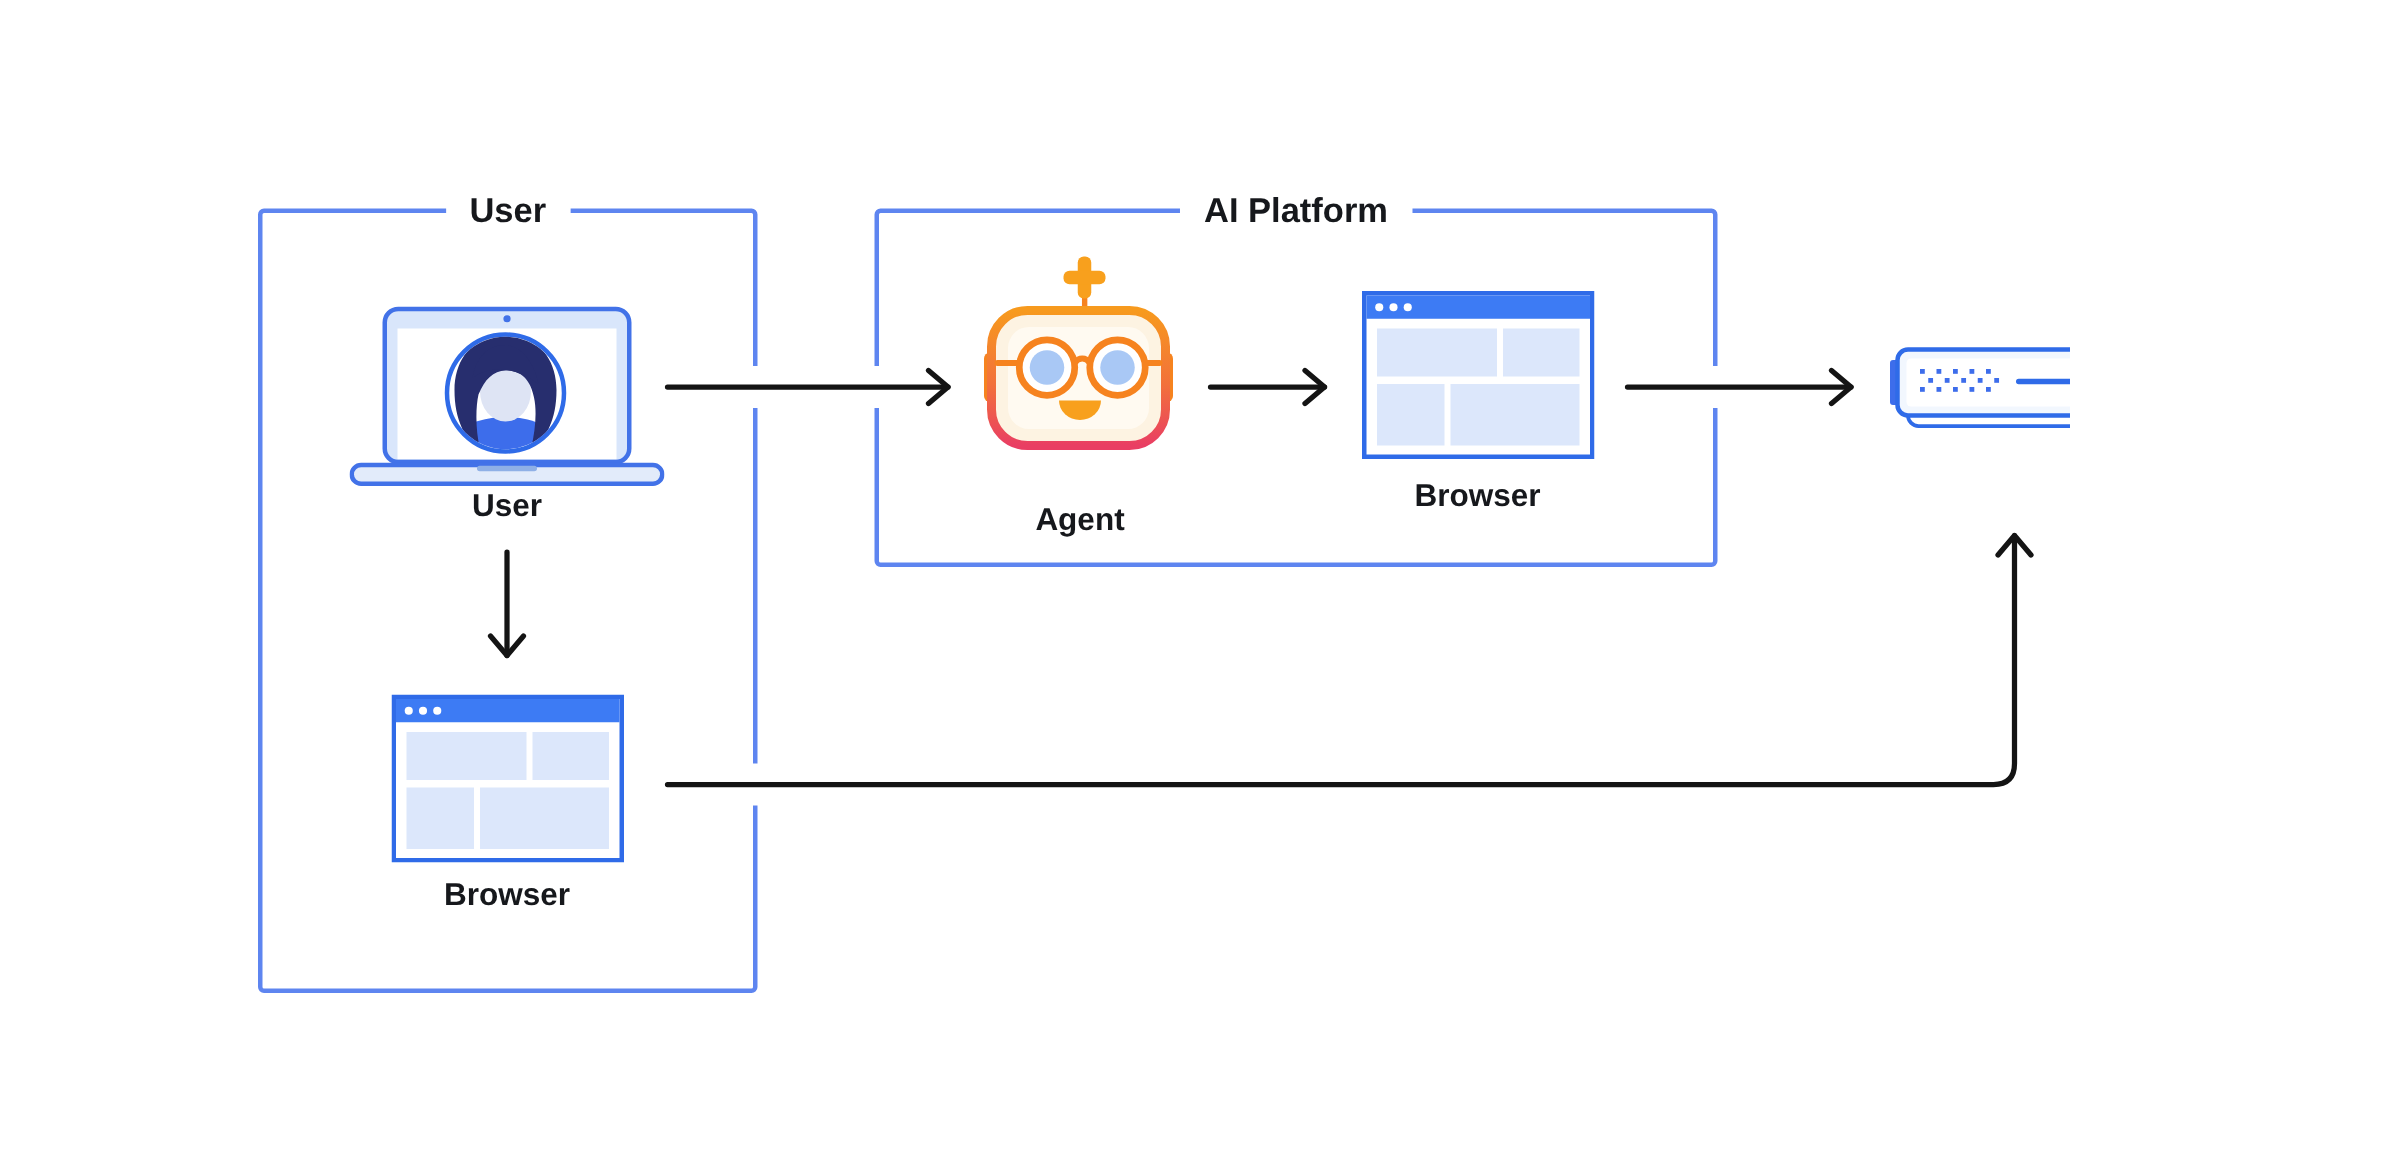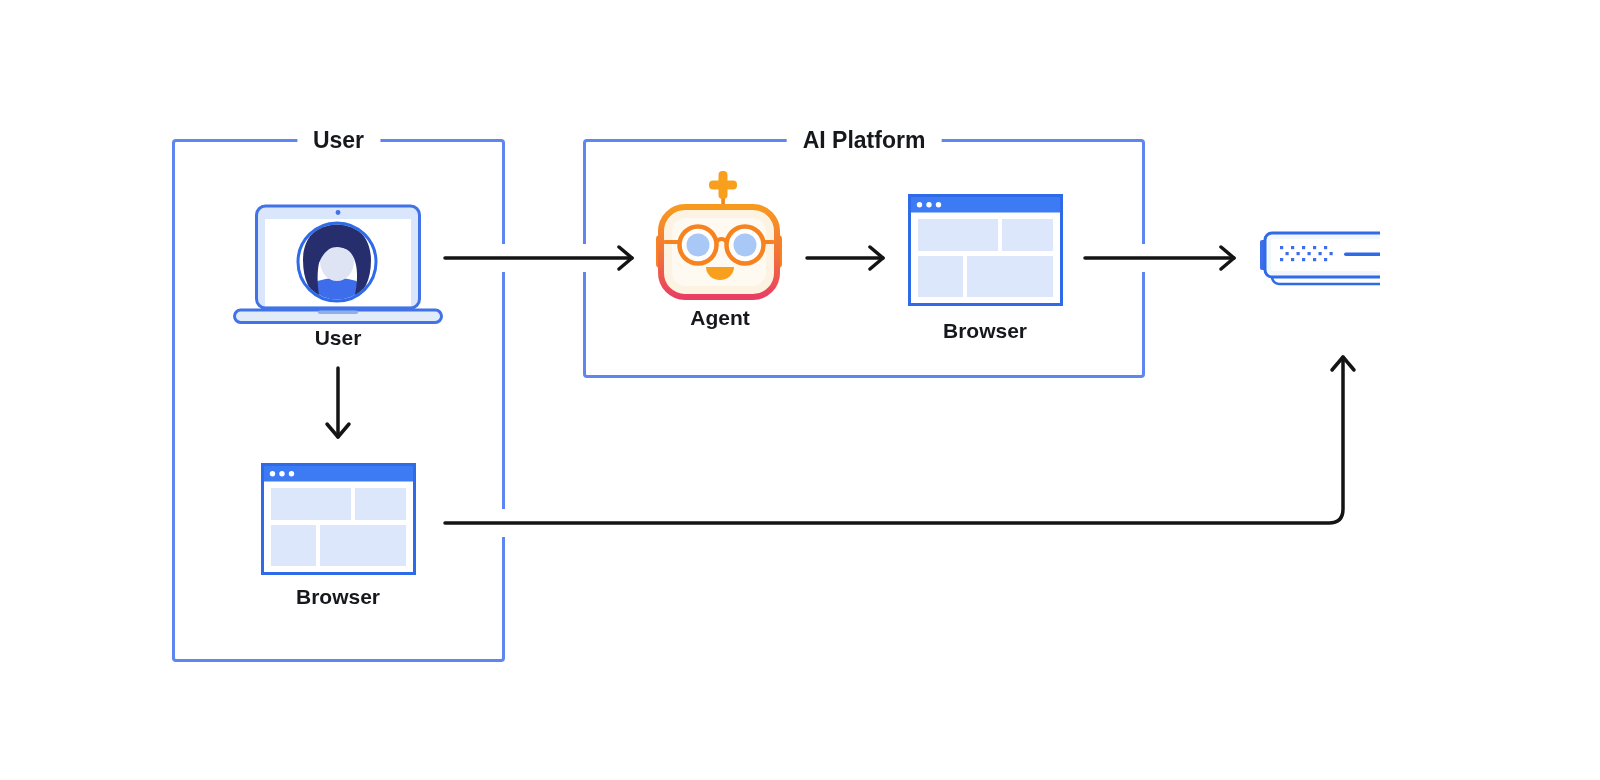--- a/index.html
+++ b/index.html
@@ -115,21 +115,21 @@
       <path d="M9,73 L23,73 M103,73 L117,73" style="stroke:var(--orange);stroke-width:4;stroke-linecap:round"></path>
       <path d="M60.5,73 C63,69 68,69 70.5,73" style="fill:none;stroke:var(--orange);stroke-width:4;stroke-linecap:round"></path>
       <circle cx="42" cy="76" r="18.5" style="fill:#ffffff;stroke:var(--orange);stroke-width:4.5"></circle>
       <circle cx="89" cy="76" r="18.5" style="fill:#ffffff;stroke:var(--orange);stroke-width:4.5"></circle>
       <circle cx="42" cy="76" r="11.5" style="fill:var(--lens)"></circle>
       <circle cx="89" cy="76" r="11.5" style="fill:var(--lens)"></circle>
     </g>
 
     <path d="M50,98 A14,13 0 0 0 78,98 Z" style="fill:var(--orange-light)"></path>
   </svg>
-  <div class="node-label" style="left:610px;top:306px">Agent</div>
+  <div class="node-label" style="left:610px;top:335px">Agent</div>
 
   <svg class="node-icon" style="left:908px;top:194px" width="155" height="112" viewBox="0 0 155 112">
     <rect x="1.5" y="1.5" width="152" height="109" style="fill:#ffffff;stroke:var(--blue);stroke-width:3"></rect>
     <rect x="3" y="3" width="149" height="15.5" style="fill:var(--header-blue)"></rect>
     <g>
       <circle cx="11.5" cy="10.8" r="2.7" style="fill:#ffffff"></circle>
       <circle cx="21" cy="10.8" r="2.7" style="fill:#ffffff"></circle>
       <circle cx="30.5" cy="10.8" r="2.7" style="fill:#ffffff"></circle>
     </g>
     <rect x="10" y="25" width="80" height="32" style="fill:var(--panel-blue)"></rect>

